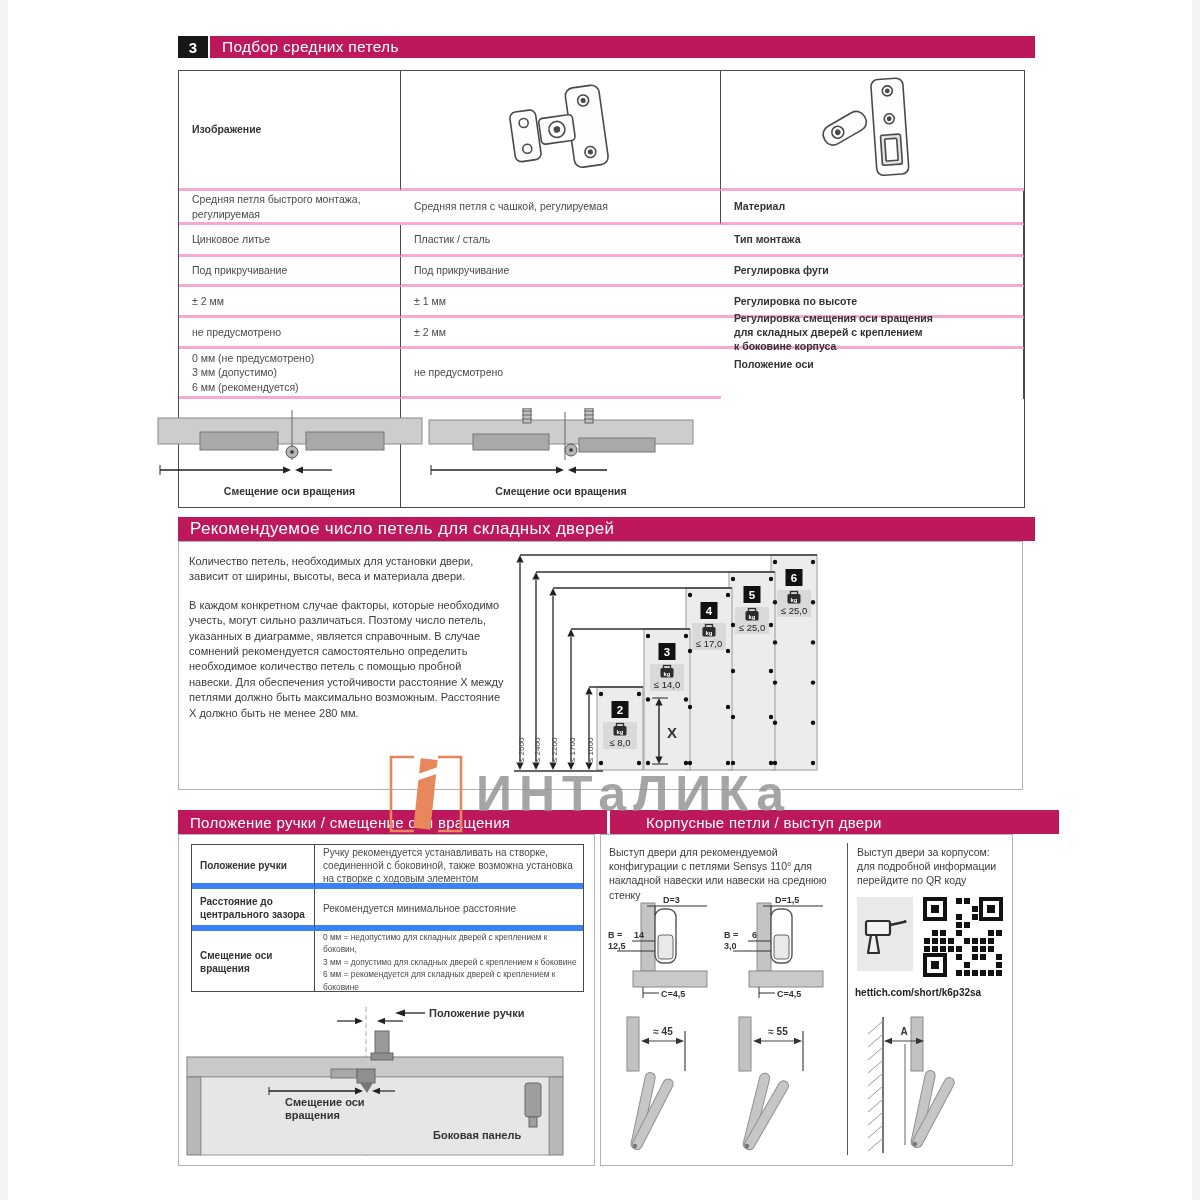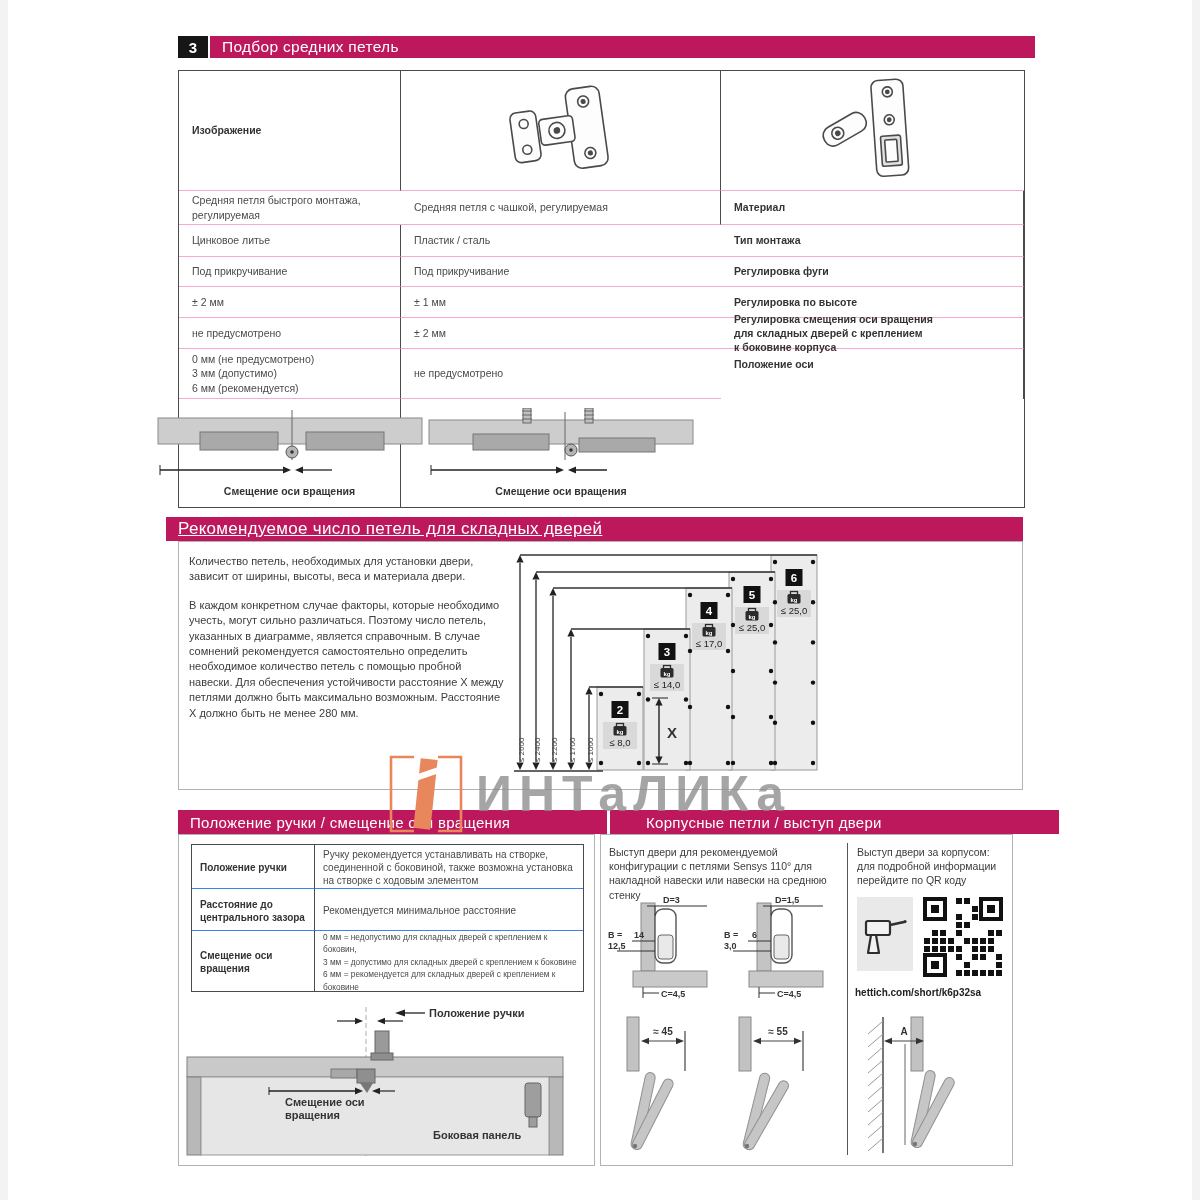--- a/index.html
+++ b/index.html
@@ -10,37 +10,37 @@
   .edge{position:absolute;top:0;bottom:0;width:8px;background:#f3f3f3;}
   
   .hdrnum{background:#161616;color:#fff;display:flex;align-items:center;justify-content:center;
           font-size:15px;font-weight:bold;}
   .hdrbar{background:#be185d;color:#fff;display:flex;align-items:center;padding-left:12px;
           font-size:15.5px;letter-spacing:.3px;}
   
   .t1{display:grid;grid-template-columns:222px 320px 303px;
       grid-template-rows:120px 34px 32px 30px 31px 31px 50px 108px;
       border:1px solid #4a4a4a;font-size:10.5px;background:#fff;}
-  .t1 > div{border-right:1px solid #4a4a4a;border-bottom:1px solid #f9a8d4;
+  .t1 > div{border-right:1px solid #4a4a4a;border-bottom:3px solid #f9a8d4;
             display:flex;align-items:center;padding:0 8px 0 13px;line-height:1.35;}
   .t1 > div.lc{border-right:none;}
   .t1 > div.lr{border-bottom:none;}
   .t1 .lbl{font-weight:bold;color:#333;}
   .t1 .val{color:#4a4a4a;}
   .t1 .top{align-items:flex-start;padding-top:8px;}
   .t1 .ctr{justify-content:center;padding:0;}
   .t1 .colc{flex-direction:column;justify-content:center;}
   .cap{font-weight:bold;font-size:10.5px;color:#333;margin-top:2px;text-align:center;}
   
   .box{border:1px solid #b2b2b2;background:#fff;}
   .para{font-size:11px;line-height:1.4;color:#3c3c3c;margin:0 8px 13px 0;}
   
   .t3{display:grid;grid-template-columns:123px 268px;grid-template-rows:44px 42px 60px;
       border:1px solid #4a4a4a;font-size:10px;background:#fff;}
-  .t3 > div{border-right:1px solid #4a4a4a;border-bottom:1px solid #3b82f6;
+  .t3 > div{border-right:1px solid #4a4a4a;border-bottom:6px solid #3b82f6;
             display:flex;padding:4px 6px 2px 8px;line-height:1.3;}
   .t3 > div.lc{border-right:none;}
   .t3 > div.lr{border-bottom:none;}
   .t3 .lbl{font-weight:bold;color:#333;align-items:center;}
   .t3 .val{color:#4a4a4a;align-items:center;}
   .t3 .small{font-size:8.3px;flex-direction:column;justify-content:center;align-items:flex-start;line-height:1.5;}
   .note{font-size:10.5px;line-height:1.35;color:#3c3c3c;}
   .url{font-weight:bold;font-size:10px;color:#222;}
   
   .wm{display:flex;align-items:center;gap:12px;z-index:40;pointer-events:none;}
@@ -167,21 +167,21 @@
         <line x1="20" y1="57" x2="20" y2="67" stroke="#222"></line>
         <line x1="20" y1="62" x2="147" y2="62" stroke="#222" stroke-width="1.3"></line>
         <polygon points="153,62 145,58.5 145,65.5" fill="#222"></polygon>
         <line x1="196" y1="62" x2="163" y2="62" stroke="#222" stroke-width="1.3"></line>
         <polygon points="157,62 165,58.5 165,65.5" fill="#222"></polygon>
       </svg>
       <div class="cap">Смещение оси вращения</div>
     </div>
   </div>
 
-  <div class="abs hdrbar" style="left:166px;top:517px;width:845px;height:24px;font-size:17px;text-decoration:underline;">Рекомендуемое число петель для складных дверей</div>
+  <div class="abs hdrbar" style="left:178px;top:517px;width:845px;height:24px;font-size:17px;">Рекомендуемое число петель для складных дверей</div>
   <div class="abs box" style="left:178px;top:541px;width:843px;height:247px;">
     <div class="abs" style="left:10px;top:12px;width:325px;">
       <p class="para">Количество петель, необходимых для установки двери, зависит от ширины, высоты, веса и материала двери.</p>
       <p class="para">В каждом конкретном случае факторы, которые необходимо учесть, могут сильно различаться. Поэтому число петель, указанных в диаграмме, является справочным. В случае сомнений рекомендуется самостоятельно определить необходимое количество петель с помощью пробной навески. Для обеспечения устойчивости расстояние X между петлями должно быть максимально возможным. Расстояние X должно быть не менее 280 мм.</p>
     </div>
     <svg id="hinge-chart" class="abs" style="left:330px;top:6px;" width="510" height="238" viewBox="0 0 510 238">
         <rect x="262" y="7" width="46" height="215" fill="#ececec" stroke="#9a9a9a"></rect>
         <rect x="220" y="24" width="46" height="198" fill="#ececec" stroke="#9a9a9a"></rect>
         <rect x="177" y="40" width="46" height="182" fill="#ececec" stroke="#9a9a9a"></rect>
         <rect x="135" y="81" width="46" height="141" fill="#ececec" stroke="#9a9a9a"></rect>

